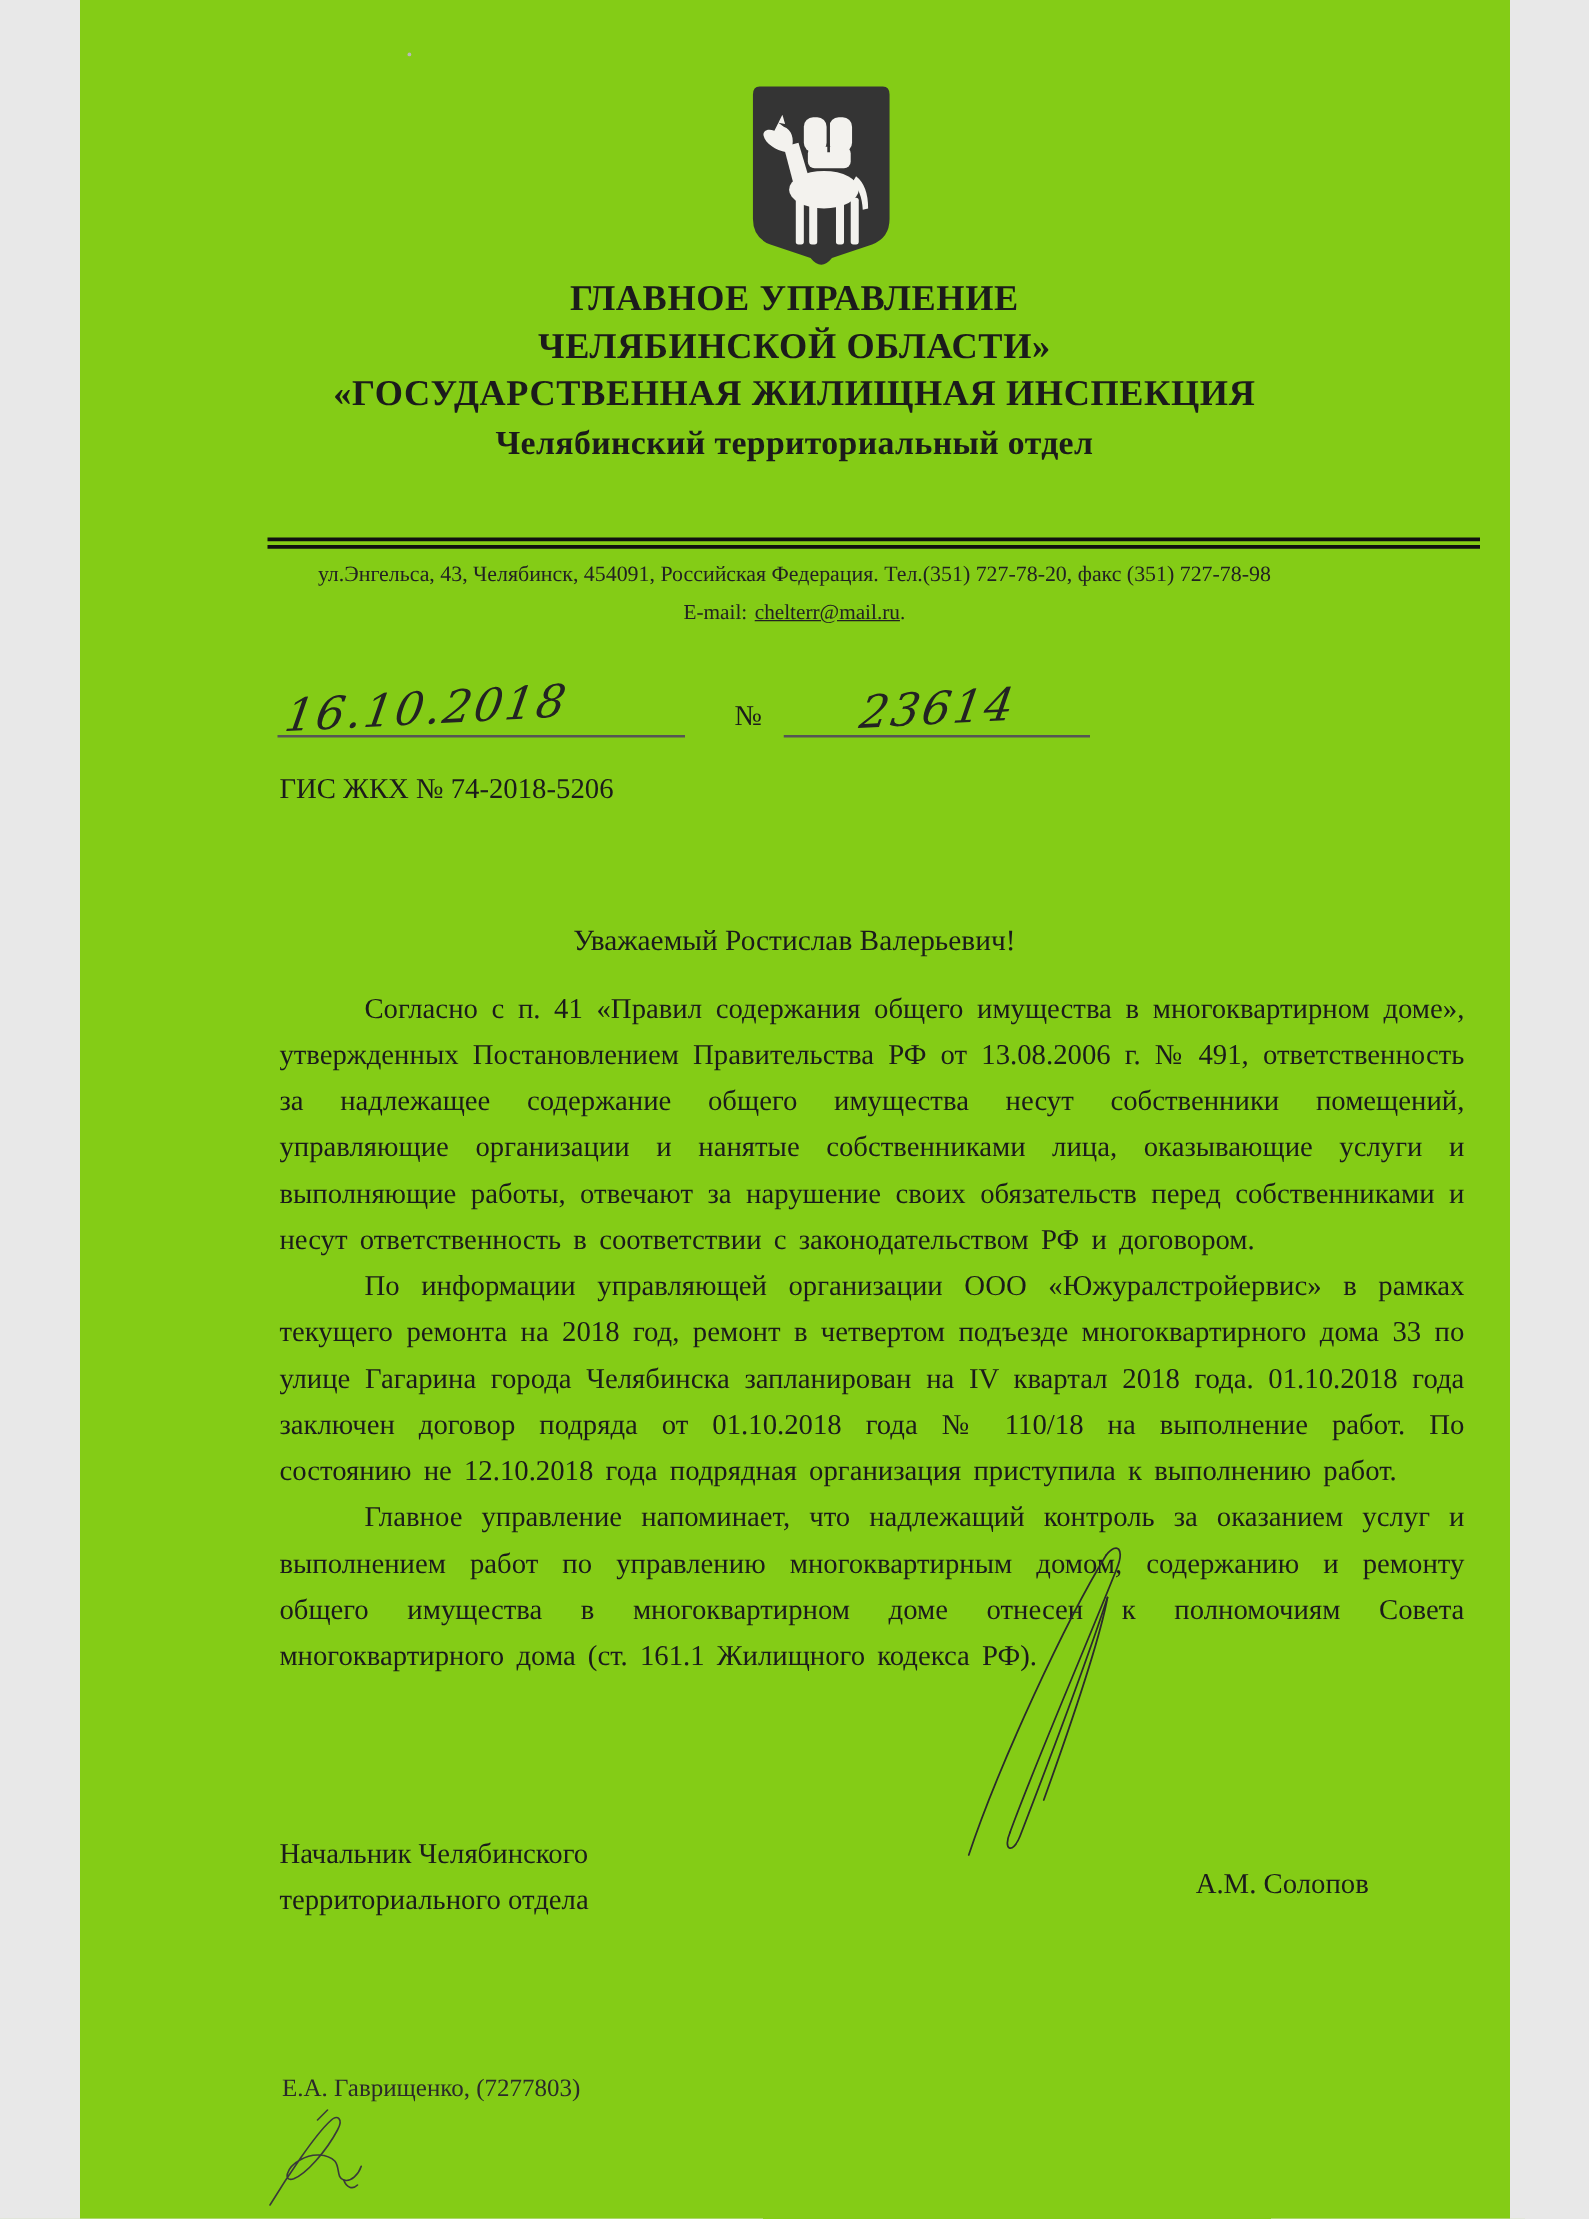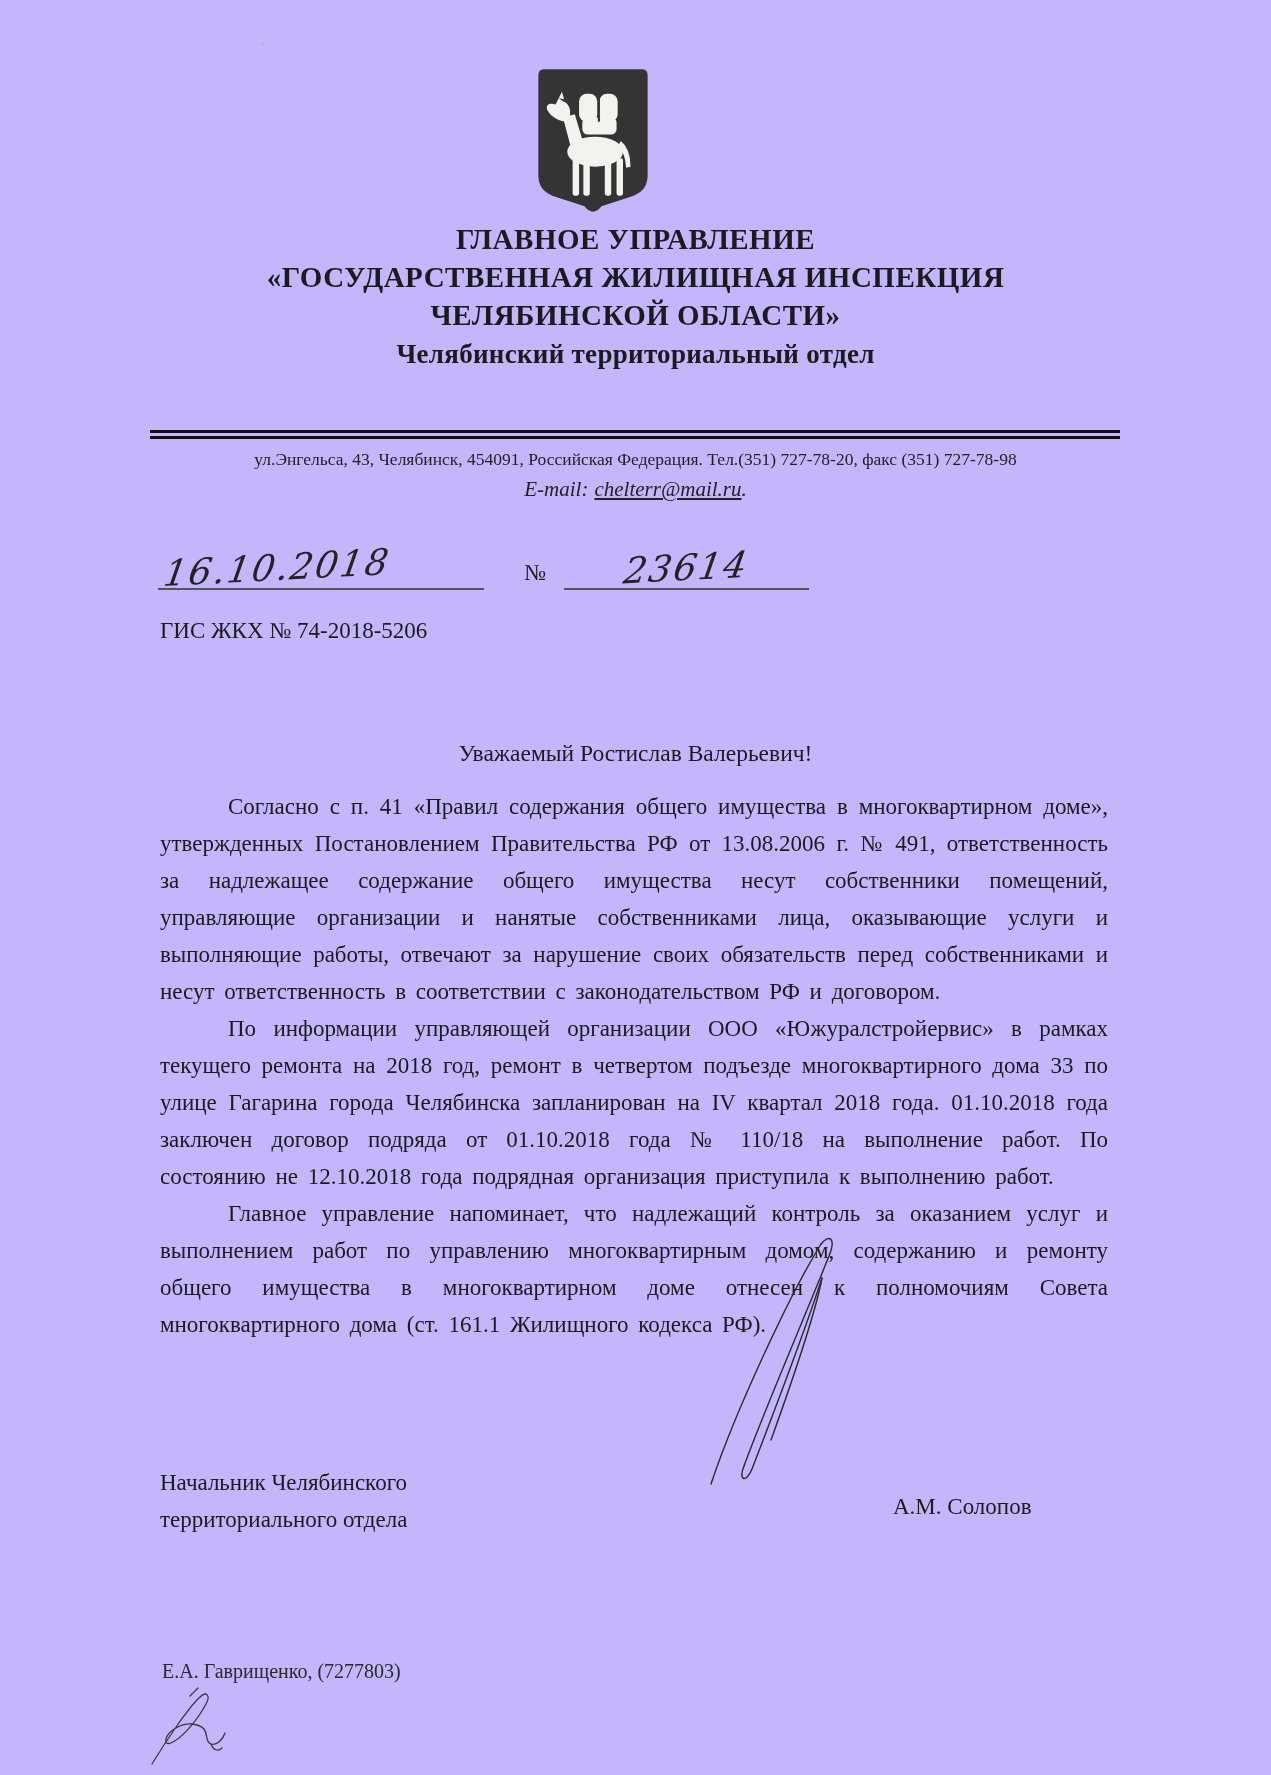--- a/index.html
+++ b/index.html
@@ -1,33 +1,33 @@
 <!DOCTYPE html>
 <html><head>
 <meta charset="utf-8">
 <style>
   html,body{margin:0;padding:0;background:#e8e8e8;}
   .page{
     position:relative;
-    width:1271px;height:1775px;
+    width:1144px;height:1775px;
     margin:0 auto;
-    background:#c4b5fd;
+    background:#84cc16;
     font-family:"Liberation Serif", serif;
     color:#1b1b1b;
     overflow:hidden;
   }
   .noise-dot{position:absolute;left:262px;top:42px;width:3px;height:3px;background:#b9b9b9;border-radius:50%;}
   .emblem{position:absolute;left:534px;top:66px;}
   .org-block{position:absolute;left:0;right:0;top:220px;text-align:center;}
   .org-line{font-size:29px;font-weight:bold;line-height:38px;letter-spacing:.5px;}
   .dept-line{font-size:27px;font-weight:bold;line-height:36px;margin-top:2px;letter-spacing:.3px;}
   .rule{position:absolute;left:150px;top:430px;width:970px;height:3px;
         border-top:3px solid #101010;border-bottom:3px solid #101010;}
   .contact{position:absolute;left:0;right:0;top:446px;text-align:center;font-size:17.5px;line-height:27px;color:#222;}
-  .contact .line3{margin-top:3px;font-size:21px;font-style:italic;}
+  .contact .line3{margin-top:3px;font-size:17px;}
   .u{text-decoration:underline;}
   .gap{margin-right:6px;}
   .date-row{position:absolute;left:158px;top:548px;display:flex;align-items:flex-end;}
   .entry{border-bottom:2px solid #555;}
   .entry.date{width:320px;padding-left:6px;}
   .entry.num{width:245px;text-align:center;}
   .hw{
     display:inline-block;
     font-family:"DejaVu Serif", serif;
     font-style:italic;
@@ -75,22 +75,22 @@
         <rect x="66" y="89" width="6" height="32" rx="2"></rect>
         <rect x="77" y="86" width="6" height="35" rx="2"></rect>
         <path d="M81,70 q9,7 9,24 l-4,1 q-1,-15 -8,-20 z"></path>
       </g>
       <line x1="60.5" y1="27" x2="60.5" y2="52" stroke="#343434" stroke-width="2"></line>
     </svg>
   </div>
 
   <div class="org-block">
     <div class="org-line">ГЛАВНОЕ УПРАВЛЕНИЕ</div>
+    <div class="org-line">ЧЕЛЯБИНСКОЙ ОБЛАСТИ»</div>
     <div class="org-line">«ГОСУДАРСТВЕННАЯ ЖИЛИЩНАЯ ИНСПЕКЦИЯ</div>
-    <div class="org-line">ЧЕЛЯБИНСКОЙ ОБЛАСТИ»</div>
     <div class="dept-line">Челябинский территориальный отдел</div>
   </div>
 
   <div class="rule"></div>
 
   <div class="contact">
     <div>ул.Энгельса,  43,  Челябинск,  454091, Российская Федерация. Тел.(351) 727-78-20, факс (351) 727-78-98</div>
     <div class="line3">
       <span class="gap">E-mail:</span><span class="u">chelterr@mail.ru</span><span>.</span>
     </div>

